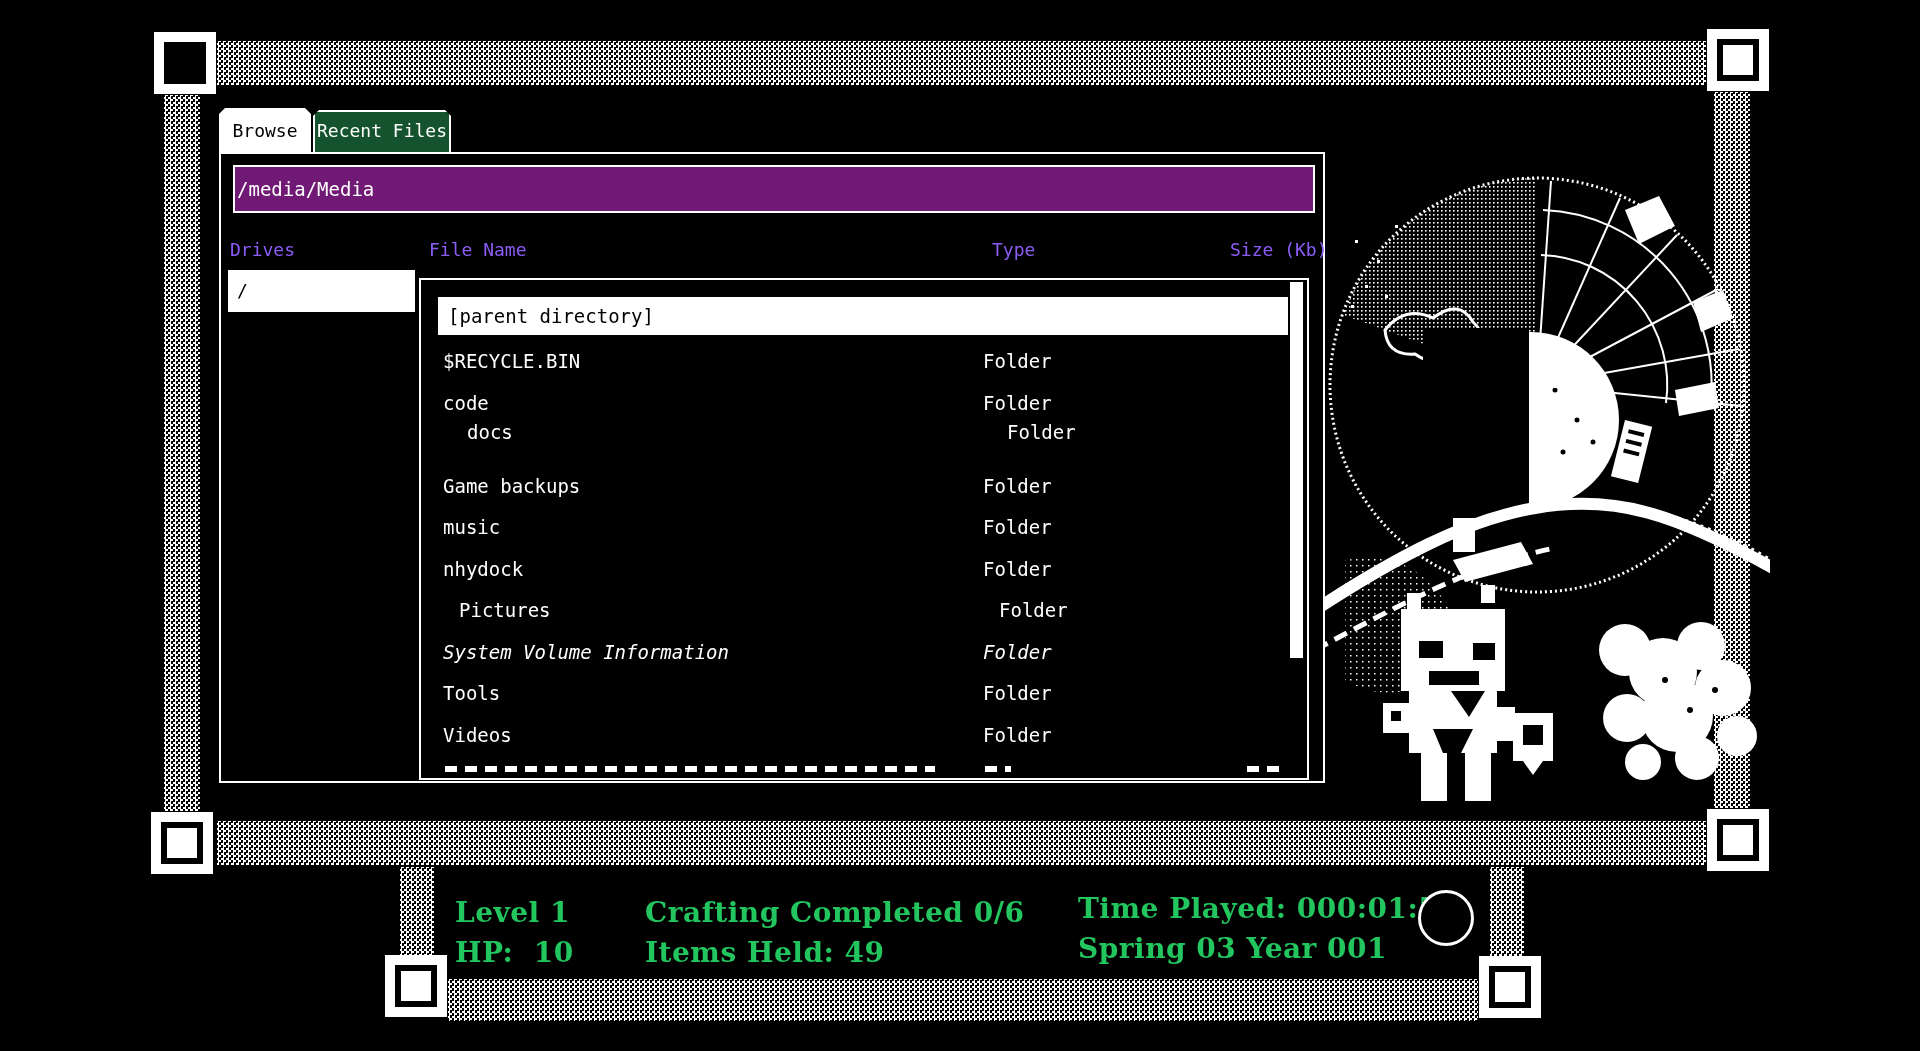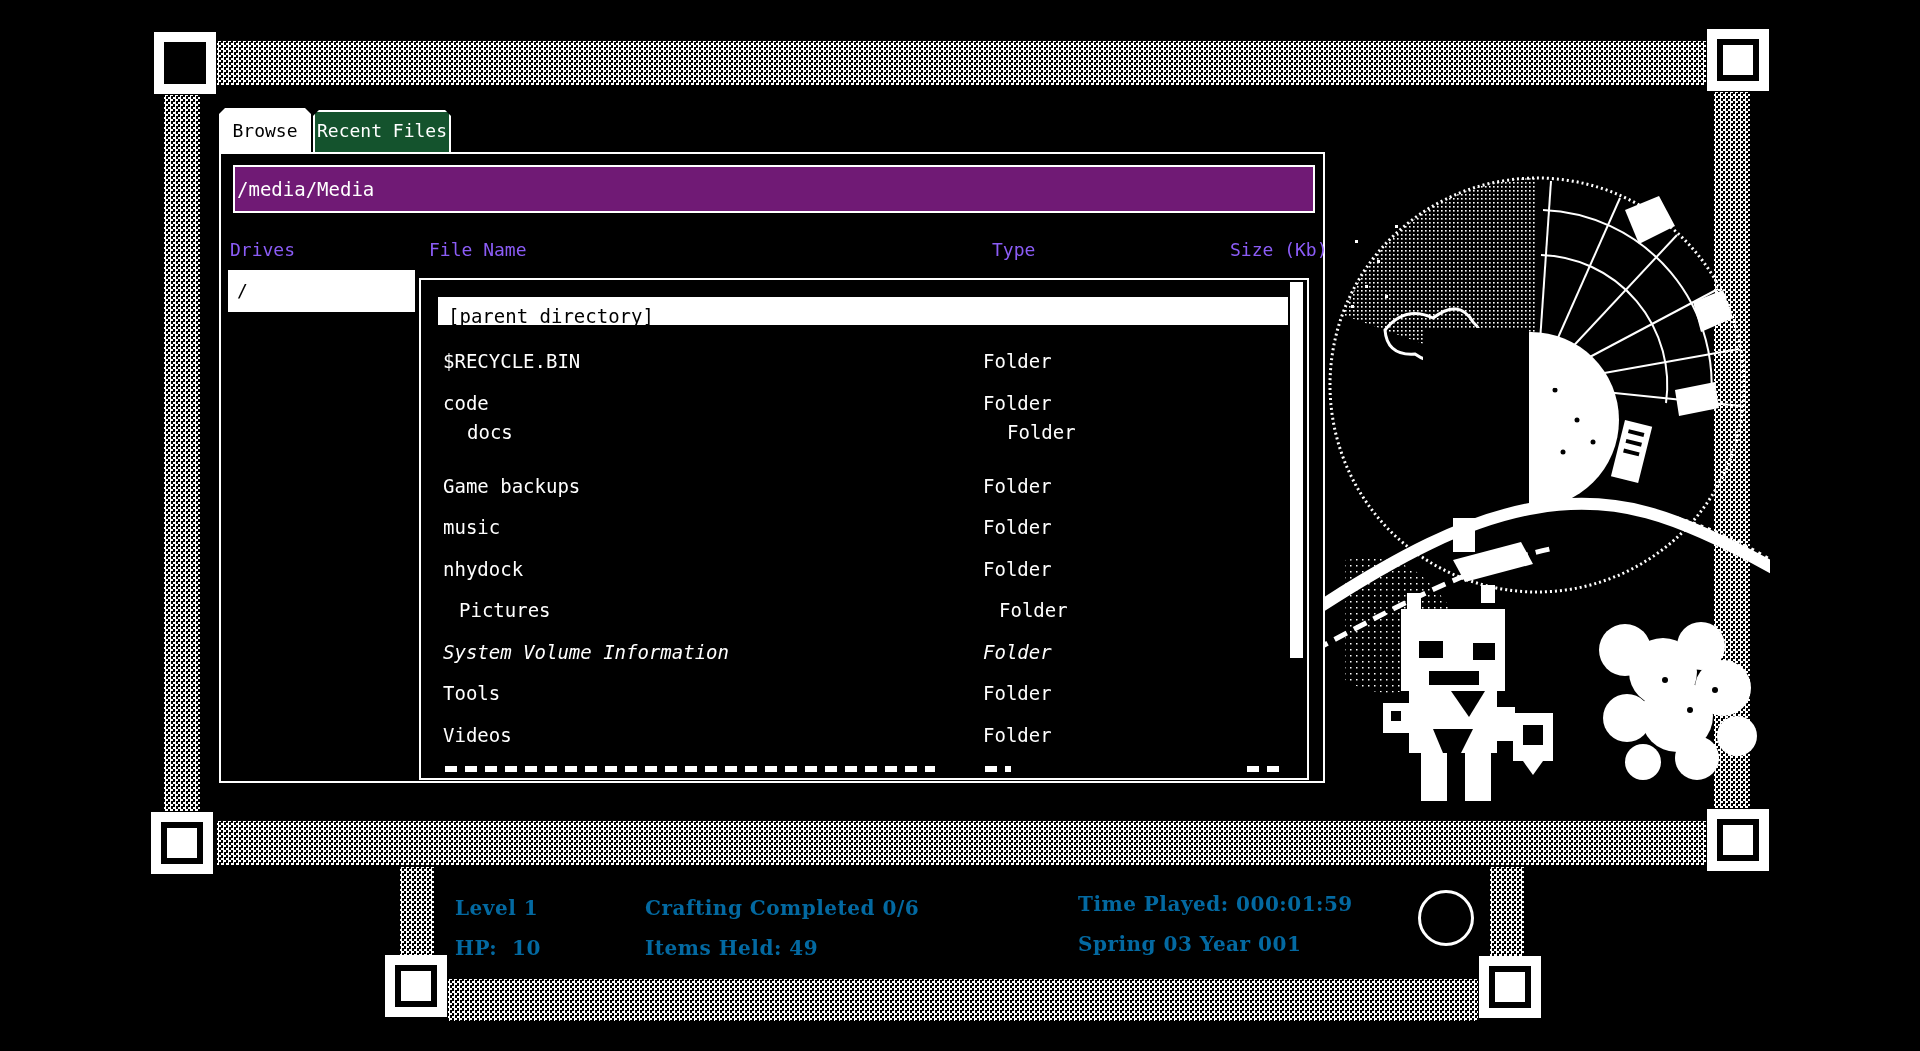--- a/index.html
+++ b/index.html
@@ -31,28 +31,28 @@
              font-size:19px;line-height:44px;padding-left:2px;white-space:pre;}
   .colhead{position:absolute;top:85px;font-size:18px;color:#8b5cf6;white-space:pre;}
   #driveCell{position:absolute;left:7px;top:116px;width:187px;height:42px;
              background:#fff;color:#000;font-size:18px;line-height:42px;padding-left:9px;
              box-sizing:border-box;}
   #fileList{position:absolute;left:198px;top:124px;width:890px;height:502px;
             box-sizing:border-box;border:2px solid #fff;background:#000;overflow:hidden;}
   .frow{position:absolute;left:0;width:884px;height:41px;font-size:19px;color:#fff;}
   .frow .fname{position:absolute;left:22px;top:0;line-height:41px;white-space:pre;}
   .frow .ftype{position:absolute;left:562px;top:0;line-height:41px;white-space:pre;}
-  .frow.sel{left:17px;top:17px;width:850px;height:28px;background:#fff;color:#000;}
+  .frow.sel{left:17px;top:17px;width:850px;height:38px;background:#fff;color:#000;}
   .frow.sel .fname{left:10px;line-height:38px;}
   #scrollThumb{position:absolute;right:4px;top:2px;width:13px;height:376px;background:#fff;}
   .dashline{position:absolute;height:6px;
             background:repeating-linear-gradient(90deg,#fff 0 12px,transparent 12px 20px);}
   
   .hud{position:absolute;font-family:"DejaVu Serif", serif;font-weight:bold;
-       font-size:20px;color:#0369a1;white-space:pre;letter-spacing:0.5px;}
+       font-size:28px;color:#22c55e;white-space:pre;letter-spacing:0.5px;}
   #moon{position:absolute;left:1418px;top:890px;width:56px;height:56px;
         border:3px solid #fff;border-radius:50%;background:#000;box-sizing:border-box;}
 </style>
 </head>
 <body>
 
 <div id="stage">
 
   <div class="corner" style="left:154px;top:32px;"></div>
   <div class="corner filled" style="left:1707px;top:29px;"></div>

